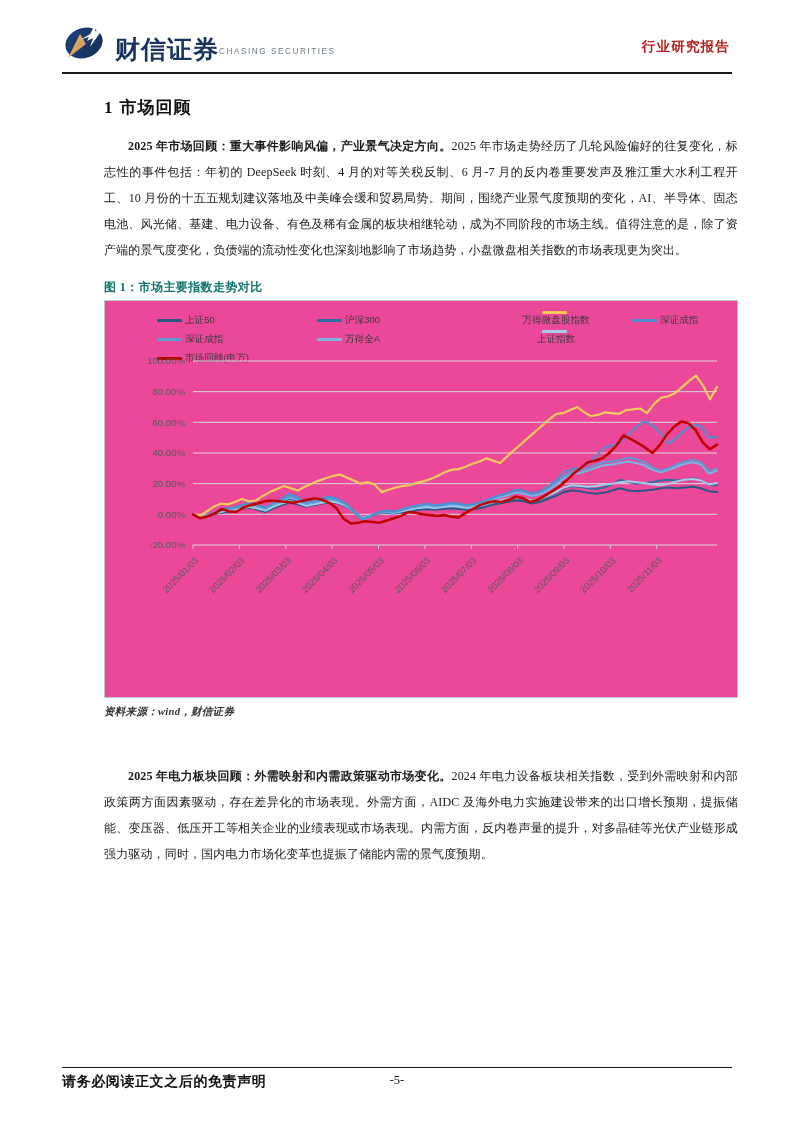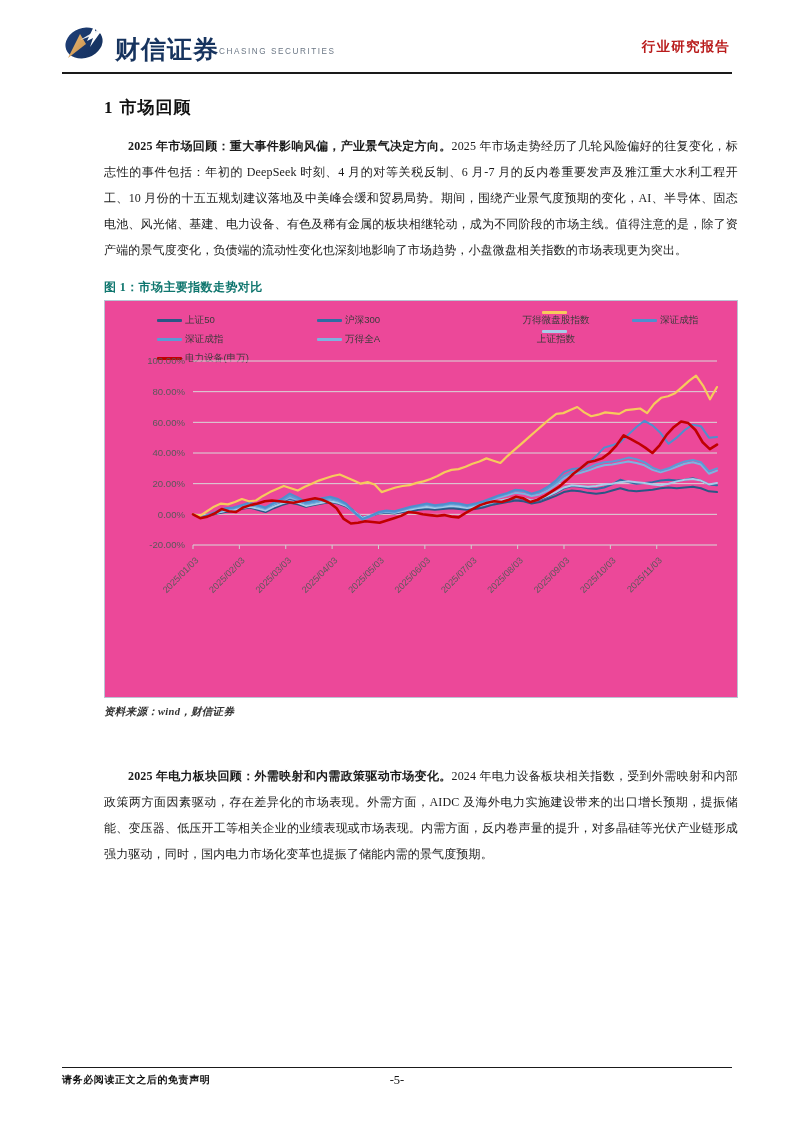--- a/index.html
+++ b/index.html
@@ -96,21 +96,21 @@
   
   .plot { position:absolute; left:0; top:52px; width:100%; height:270px; }
   .plot svg { display:block; }
 
   
   .footer-rule { position:absolute; left:62px; right:62px; bottom:55px; height:1.5px; background:#1a1a1a; }
   .footer { position:absolute; left:62px; right:62px; bottom:30px; height:20px; }
   .footer-left {
     position:absolute; left:0; top:0;
     font-family:"Liberation Serif", serif;
-    font-weight:bold; font-size:10px; color:#111; letter-spacing:0.6px;
+    font-weight:bold; font-size:14px; color:#111; letter-spacing:0.6px;
   }
   .footer-page {
     position:absolute; left:50%; transform:translateX(-50%); top:0;
     font-family:"Liberation Serif", serif;
     font-size:12.5px; color:#111;
   }
 </style>
 </head>
 <body>
 
@@ -180,21 +180,21 @@
           <div class="legend-item lg-w1">
             <span class="legend-swatch" style="background: rgb(126, 179, 224);"></span>
             <span>万得全A</span>
           </div>
           <div class="legend-item lg-w2">
             <span class="legend-swatch" style="background: rgb(168, 203, 232);"></span>
             <span>上证指数</span>
           </div>
           <div class="legend-item lg-w3">
             <span class="legend-swatch" style="background: rgb(192, 0, 0); height: 3.4px;"></span>
-            <span>电力设备(申万)</span>
+            <span>市场回顾(申万)</span>
           </div>
         </div>
         <div class="plot">
           <svg id="chart-svg" width="632" height="270" viewBox="0 0 632 270">
               <line x1="88" y1="192" x2="612" y2="192" stroke="#d9d9d9" stroke-width="1"></line>
               <text x="80" y="195.4" text-anchor="end" font-family="&quot;Liberation Sans&quot;, sans-serif" font-size="9.6" fill="#595959">-20.00%</text>
               <line x1="88" y1="161.33333333333334" x2="612" y2="161.33333333333334" stroke="#d9d9d9" stroke-width="1"></line>
               <text x="80" y="164.73333333333335" text-anchor="end" font-family="&quot;Liberation Sans&quot;, sans-serif" font-size="9.6" fill="#595959">0.00%</text>
               <line x1="88" y1="130.66666666666669" x2="612" y2="130.66666666666669" stroke="#d9d9d9" stroke-width="1"></line>
               <text x="80" y="134.0666666666667" text-anchor="end" font-family="&quot;Liberation Sans&quot;, sans-serif" font-size="9.6" fill="#595959">20.00%</text>

